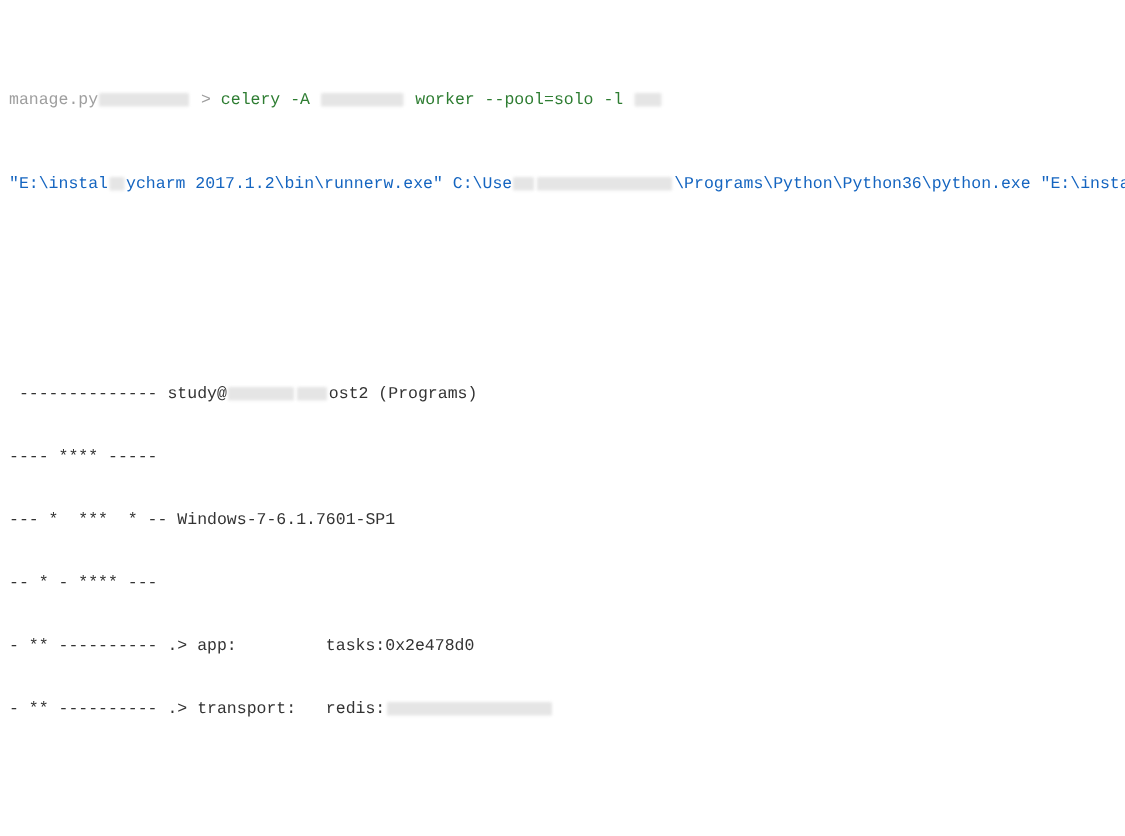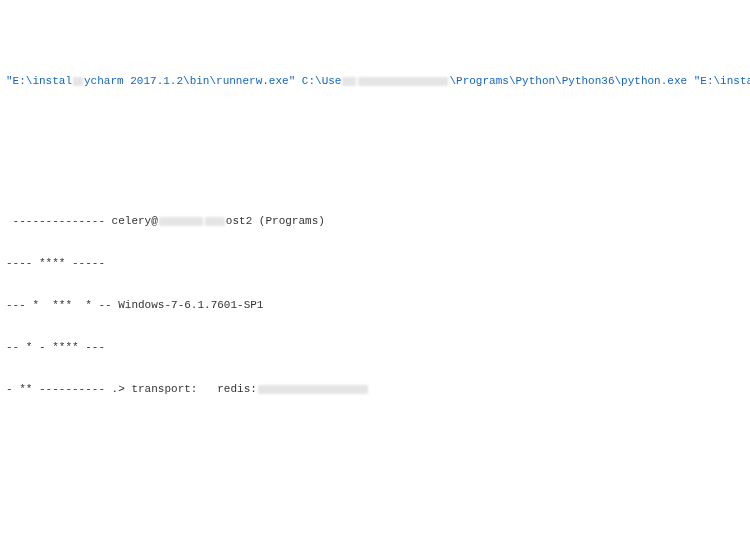--- a/index.html
+++ b/index.html
@@ -32,31 +32,33 @@
     margin: 0 1px;
   }
   .row { display: block; }
 </style>
 </head>
 <body>
 
 <div class="console">
 
   
+  <span class="row"><span class="muted">manage.py</span><span class="smudge" style="width:60px"></span><span class="muted"> &gt; </span><span class="green">celery -A </span><span class="smudge" style="width:55px"></span><span class="green"> worker --pool=solo -l </span><span class="smudge" style="width:18px"></span></span>
 
   <span class="row"><span class="blue">"E:\instal</span><span class="smudge" style="width:10px"></span><span class="blue">ycharm 2017.1.2\bin\runnerw.exe"</span><span class="blue"> C:\Use</span><span class="smudge" style="width:14px"></span><span class="smudge" style="width:90px"></span><span class="blue">\Programs\Python\Python36\python.exe "E:\install\PyCharm 2017.1.2</span></span>
 
 
   <span class="row"> </span>
 
   
-  <span class="row"><span> -------------- celery@</span><span class="smudge" style="width:44px"></span><span class="smudge" style="width:20px"></span><span>ost2 (Programs)</span></span>
+  <span class="row"><span> -------------- study@</span><span class="smudge" style="width:44px"></span><span class="smudge" style="width:20px"></span><span>ost2 (Programs)</span></span>
   <span class="row">---- **** -----</span>
   <span class="row">--- *  ***  * -- Windows-7-6.1.7601-SP1</span>
   <span class="row">-- * - **** ---</span>
+  <span class="row">- ** ---------- .&gt; app:         tasks:0x2e478d0</span>
   <span class="row"><span>- ** ---------- .&gt; transport:   redis:</span><span class="smudge" style="width:110px"></span></span>
   
   
   
   
   
   
   
 
   

